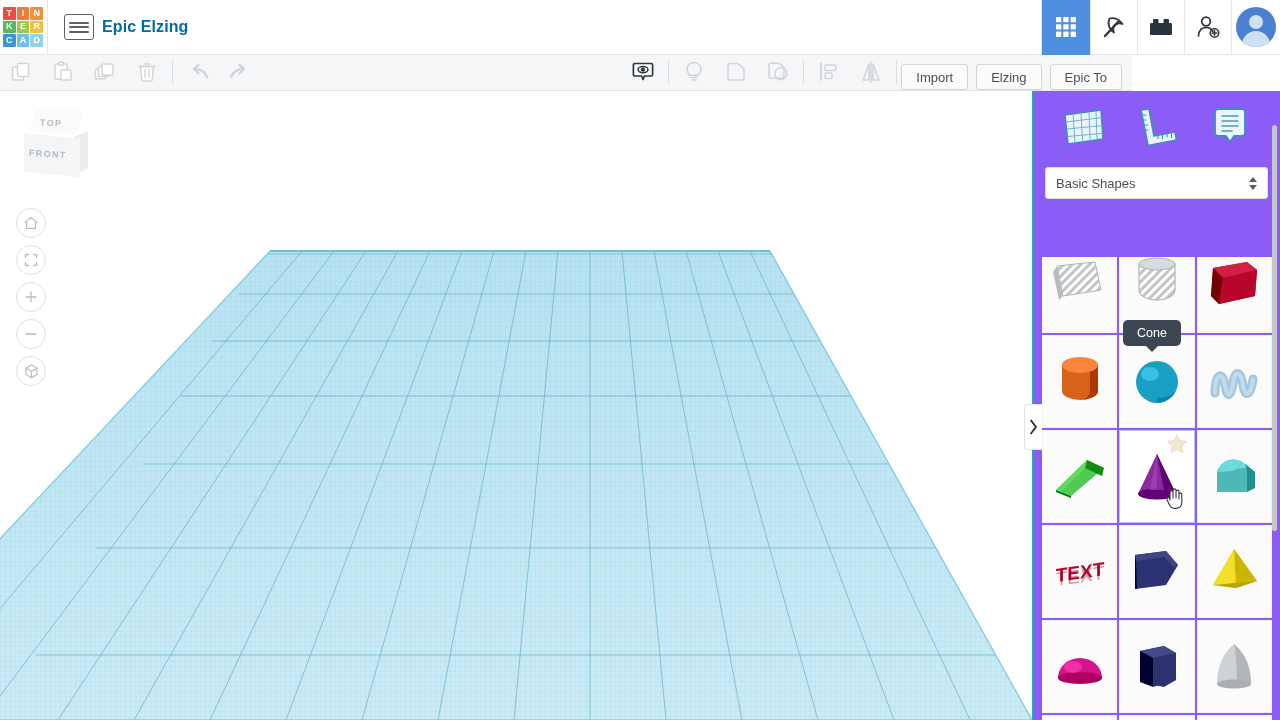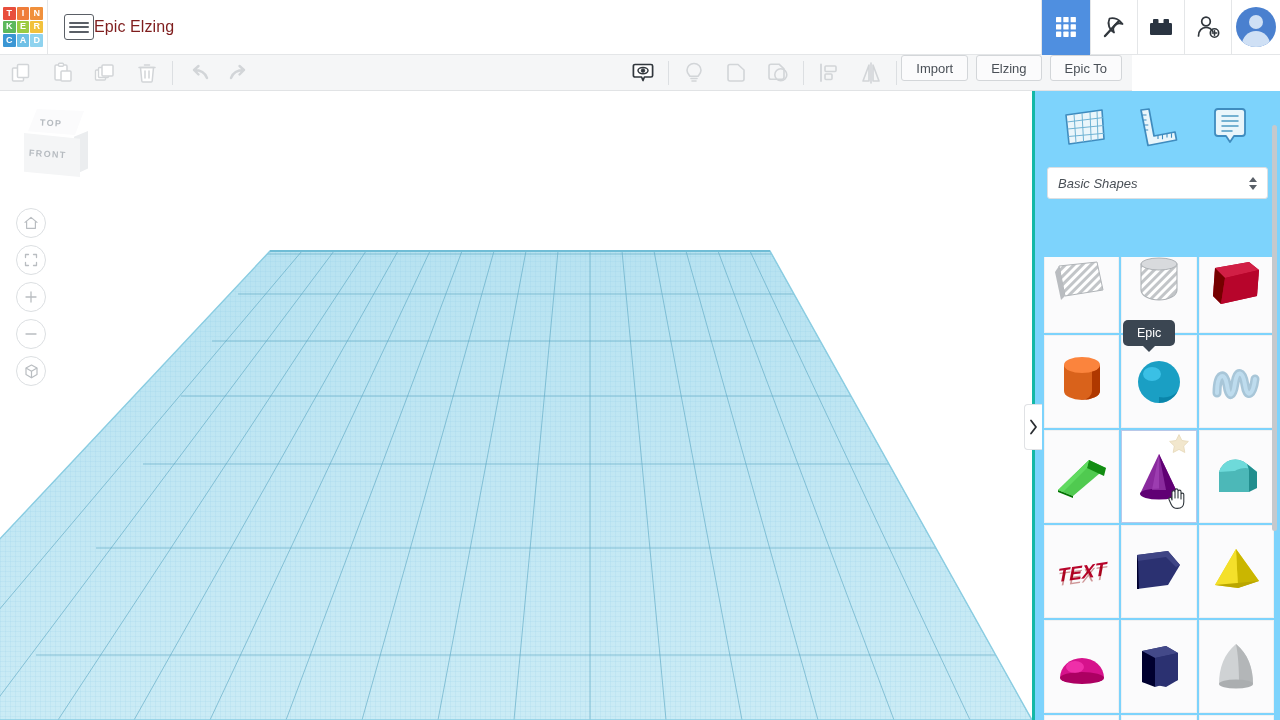--- a/index.html
+++ b/index.html
@@ -39,21 +39,21 @@
     border: 1.6px solid #5a5f66; border-radius: 3px;
     position: relative; background: #fff; cursor: pointer;
     display: flex; flex-direction: column; justify-content: center;
     padding: 3px 4px; gap: 2.5px;
   }
   .menu-btn i { display: block; height: 2px; background: #5a5f66; border-radius: 1px; }
   .menu-btn i:nth-child(1){ width:100%; }
   .menu-btn i:nth-child(2){ width:100%; }
   .menu-btn i:nth-child(3){ width:100%; }
   .doc-title {
-    margin-left: 0; font-size: 16px; color: #7f1d1d; font-weight: normal;
+    margin-left: 8px; font-size: 16px; color: #0369a1; font-weight: bold;
     letter-spacing: .1px;
   }
   .topbar-right { margin-left: auto; display: flex; align-items: center; height: 55px; }
   .tb-icon {
     width: 47px; height: 55px; display: flex; align-items: center; justify-content: center;
     border-left: 1px solid #e4e6e8; cursor: pointer; position: relative;
   }
   .tb-icon.apps { background: #4f8fe0; width: 49px; }
   .tb-icon.avatar { border-left: 1px solid #e4e6e8; width: 49px; padding: 0 3px; }
 
@@ -67,21 +67,21 @@
   }
   .avatar-circ .body {
     position:absolute; width:28px; height:20px; border-radius:14px 14px 0 0;
     background:#cfe0f5; left:6px; top:24px;
   }
 
   
   .toolbar {
     position: absolute; top: 55px; left: 0; width: 1132px; height: 36px;
     background: #f5f6f7; border-bottom: 1px solid #e1e3e5;
-    display: flex; align-items: flex-start;
+    display: flex; align-items: flex-end;
   }
   .tool-grp { display: flex; align-items: center; height: 36px; }
   .tool {
     width: 42px; height: 36px; display: flex; align-items: center; justify-content: center;
     cursor: pointer;
   }
   .tool.active svg { stroke: #31373d; }
   .vdiv { width: 1px; height: 24px; background: #dcdfe2; margin: 0 4px; }
   .spacer { flex: 1; }
   .btn {
@@ -140,21 +140,21 @@
     position: absolute; left: 1024px; top: 404px; width: 18px; height: 46px;
     background: #ffffff; border: 1px solid #e0e2e5; border-right: none;
     border-radius: 4px 0 0 4px;
     display: flex; align-items: center; justify-content: center; cursor: pointer;
     z-index: 12;
   }
 
   
   .panel {
     position: absolute; top: 91px; left: 1032px; width: 248px; height: 629px;
-    background: #7dd3fc; border-left: 3px solid #14b8a6; font-style: italic;
+    background: #8b5cf6; border-left: 1px solid #14b8a6;
   }
   .panel-icons { display: flex; height: 72px; align-items: center; justify-content: space-around; padding: 0 14px; }
   .pi { width: 54px; height: 54px; display: flex; align-items: center; justify-content: center; cursor: pointer; }
 
   .dropdown {
     margin: 4px 12px 0 12px; height: 32px;
     background: #ffffff; border: 1px solid #dcdfe2; border-radius: 3px;
     display: flex; align-items: center; padding: 0 10px; cursor: pointer;
     position: relative;
   }
@@ -649,15 +649,15 @@
           </div>
           <div class="cell" title="Torus"></div>
           <div class="cell" title="Tube"></div>
           <div class="cell" title="Heart"></div>
         </div>
     </div>
 
     <div class="scrollbar"></div>
   </div>
 
-  <div class="tooltip">Epic</div>
+  <div class="tooltip">Cone</div>
 
 </div>
 
 </body></html>

